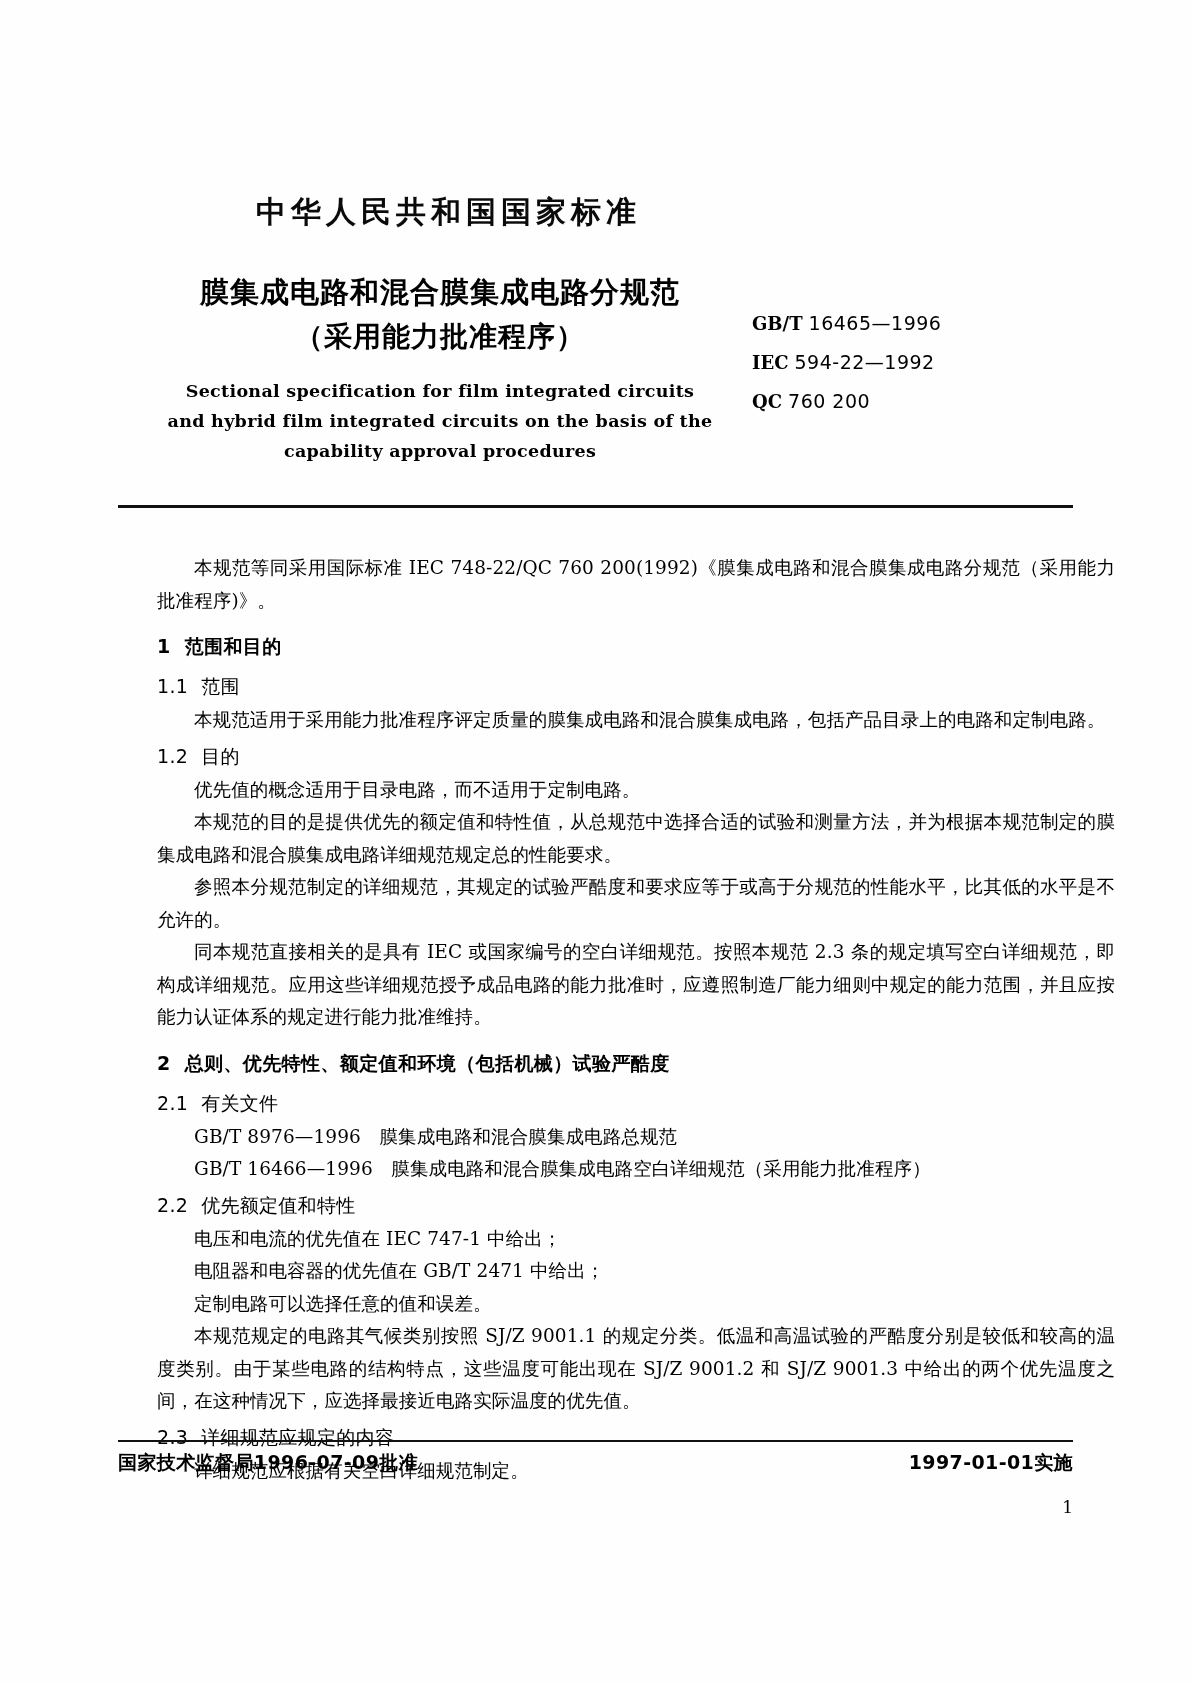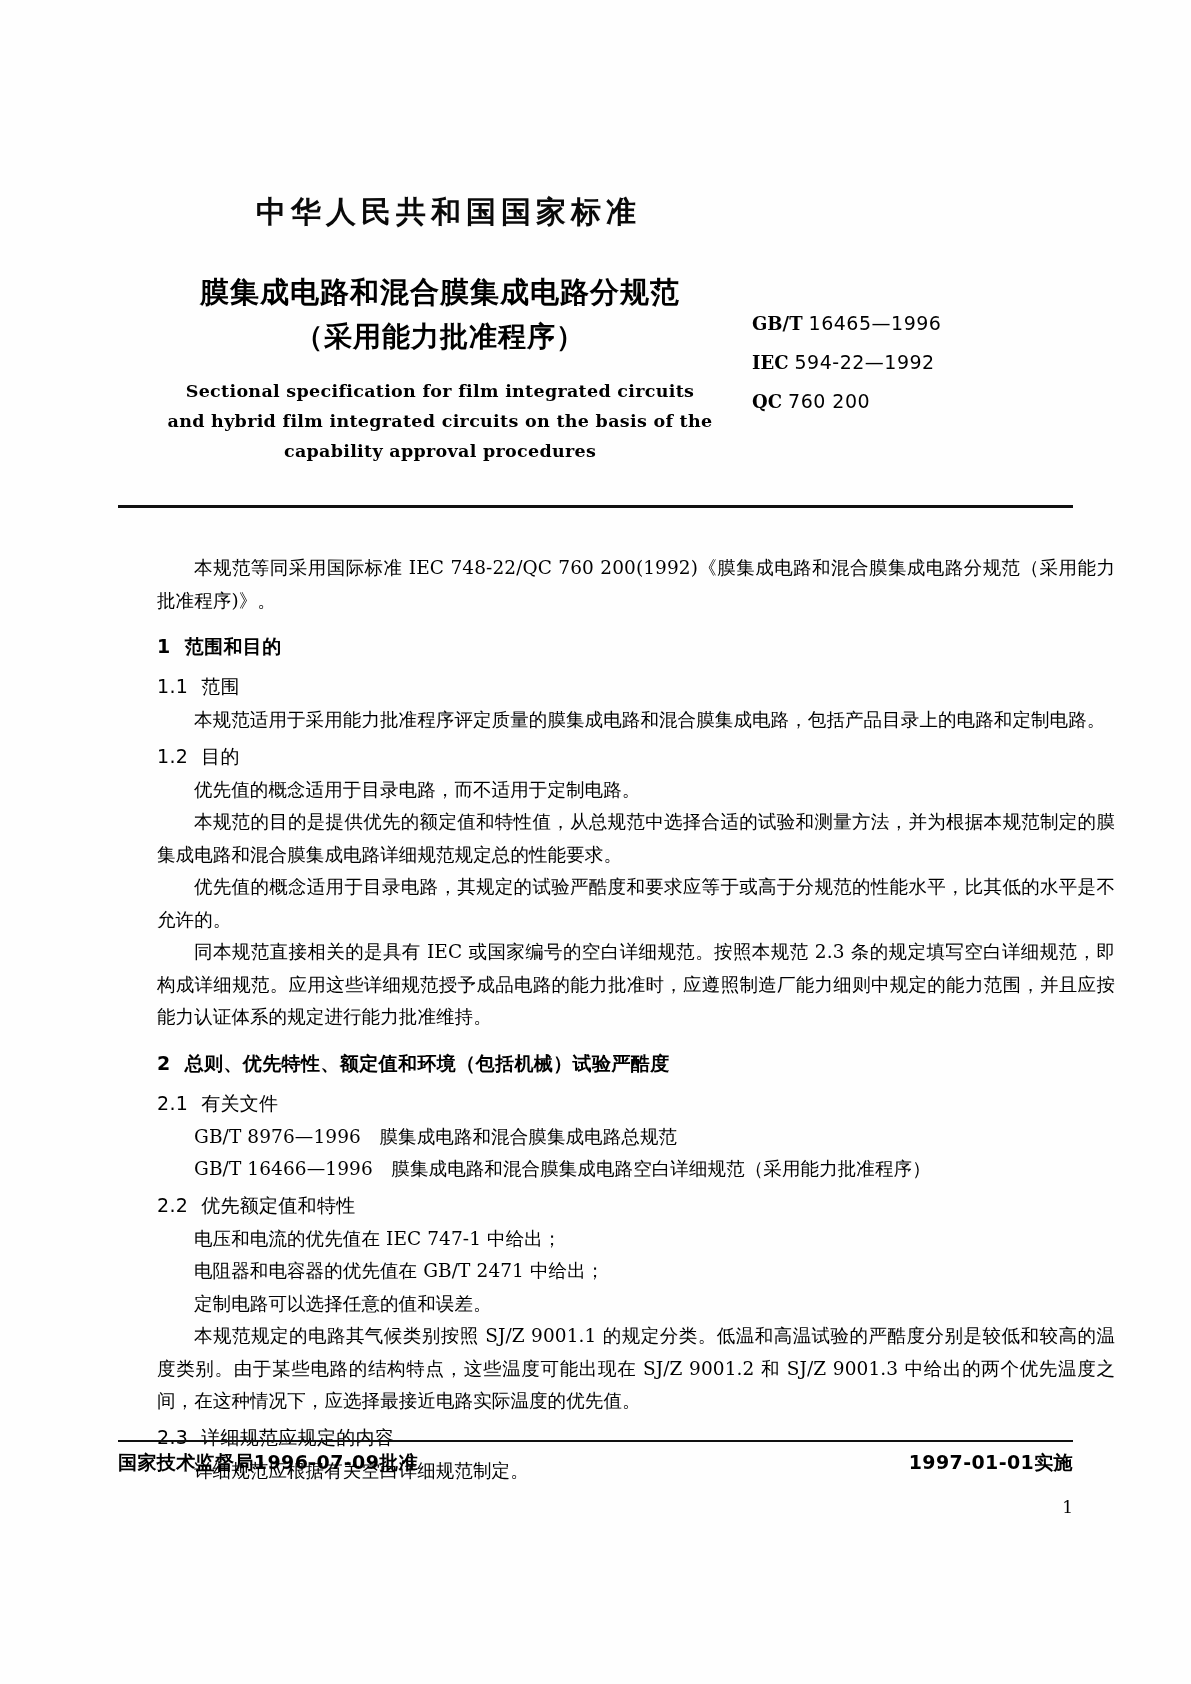--- a/index.html
+++ b/index.html
@@ -228,21 +228,21 @@
     <div class="h2">
       <span class="num">1.1</span><span>范围</span>
     </div>
     <p class="p indent">本规范适用于采用能力批准程序评定质量的膜集成电路和混合膜集成电路，包括产品目录上的电路和定制电路。</p>
 
     <div class="h2">
       <span class="num">1.2</span><span>目的</span>
     </div>
     <p class="p indent">优先值的概念适用于目录电路，而不适用于定制电路。</p>
     <p class="p indent">本规范的目的是提供优先的额定值和特性值，从总规范中选择合适的试验和测量方法，并为根据本规范制定的膜集成电路和混合膜集成电路详细规范规定总的性能要求。</p>
-    <p class="p indent">优先值的概念适用于目录电路，其规定的试验严酷度和要求应等于或高于分规范的性能水平，比其低的水平是不允许的。</p>
+    <p class="p indent">参照本分规范制定的详细规范，其规定的试验严酷度和要求应等于或高于分规范的性能水平，比其低的水平是不允许的。</p>
     <p class="p indent">同本规范直接相关的是具有 IEC 或国家编号的空白详细规范。按照本规范 2.3 条的规定填写空白详细规范，即构成详细规范。应用这些详细规范授予成品电路的能力批准时，应遵照制造厂能力细则中规定的能力范围，并且应按能力认证体系的规定进行能力批准维持。</p>
 
     <div class="h1">
       <span class="num">2</span><span>总则、优先特性、额定值和环境（包括机械）试验严酷度</span>
     </div>
 
     <div class="h2">
       <span class="num">2.1</span><span>有关文件</span>
     </div>
     <p class="p sub-indent">GB/T 8976—1996　膜集成电路和混合膜集成电路总规范</p>

